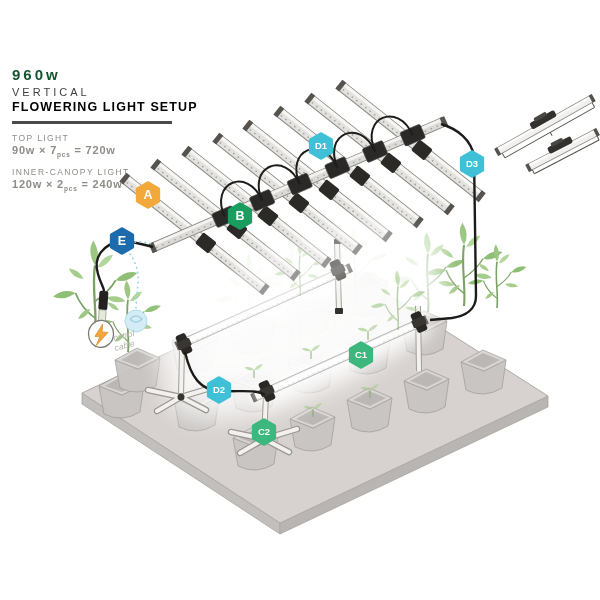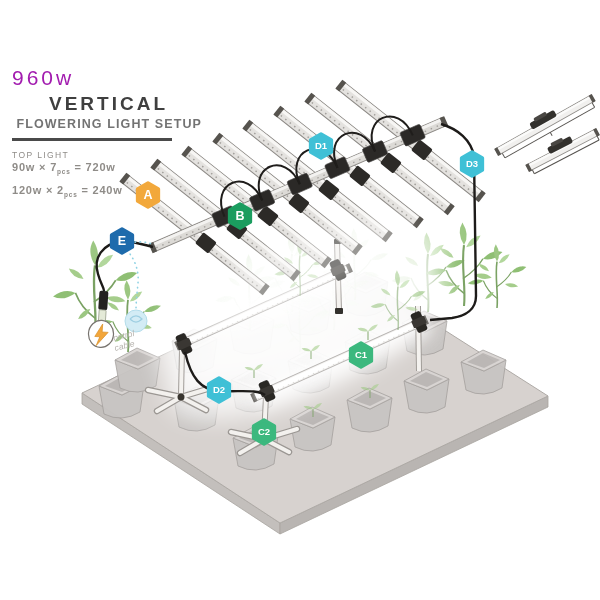--- a/index.html
+++ b/index.html
@@ -1,22 +1,22 @@
 <!DOCTYPE html>
 <html><head>
 <meta charset="utf-8">
 <style>
   html,body{margin:0;padding:0;background:#fff;}
   .stage{position:relative;width:600px;height:600px;background:#fff;overflow:hidden;
          font-family:"Liberation Sans",sans-serif;}
   .stage svg{position:absolute;left:0;top:0;}
   .hdr{position:absolute;left:12px;top:66px;width:190px;z-index:5;}
-  .hdr .watt{color:#a21caf;font-size:21px;font-weight:normal;letter-spacing:3px;}
-  .hdr .t1{color:#3F3F3F;font-size:19px;font-weight:bold;letter-spacing:3px;margin-top:3px;margin-left:37px;}
-  .hdr .t2{color:#737373;font-size:12.5px;font-weight:bold;letter-spacing:1.1px;margin-top:2px;text-align:right;}
+  .hdr .watt{color:#14532d;font-size:15px;font-weight:bold;letter-spacing:3px;}
+  .hdr .t1{color:#3F3F3F;font-size:11px;font-weight:normal;letter-spacing:3px;margin-top:3px;}
+  .hdr .t2{color:#000000;font-size:12.5px;font-weight:bold;letter-spacing:1.1px;margin-top:2px;}
   .hdr .rule{width:160px;height:3px;background:#4A4A4A;margin:7px 0 9px 0;}
   .spec{margin-bottom:9px;}
   .spec .lab{color:#8F8C88;font-size:8.5px;font-weight:normal;letter-spacing:1.4px;}
   .spec .formula{color:#8F8C88;font-size:11px;font-weight:bold;letter-spacing:.8px;margin-top:1px;}
   .spec .formula .sub{font-size:6.5px;vertical-align:sub;}
   text.badge1{font:bold 12.5px "Liberation Sans",sans-serif;fill:#fff;text-anchor:middle;}
   text.badge2{font:bold 9.5px "Liberation Sans",sans-serif;fill:#fff;text-anchor:middle;}
   text.note{font:italic 8.5px "Liberation Sans",sans-serif;fill:#B6B3AE;}
 </style>
 </head>
@@ -27,20 +27,21 @@
   <div class="hdr">
     <div class="watt">960w</div>
     <div class="t1">VERTICAL</div>
     <div class="t2">FLOWERING LIGHT SETUP</div>
     <div class="rule"></div>
     <div class="spec">
       <div class="lab">TOP LIGHT</div>
       <div class="formula"><span>90w × 7</span><span class="sub">pcs</span><span> = 720w</span></div>
     </div>
     <div class="spec">
+      <div class="lab">INNER-CANOPY LIGHT</div>
       <div class="formula"><span>120w × 2</span><span class="sub">pcs</span><span> = 240w</span></div>
     </div>
   </div>
 
   <svg width="600" height="600" viewBox="0 0 600 600">
     <defs>
       <filter id="b3" x="-60%" y="-60%" width="220%" height="220%">
           <feGaussianBlur stdDeviation="3"></feGaussianBlur>
         </filter>
       <filter id="b8" x="-80%" y="-80%" width="260%" height="260%">

